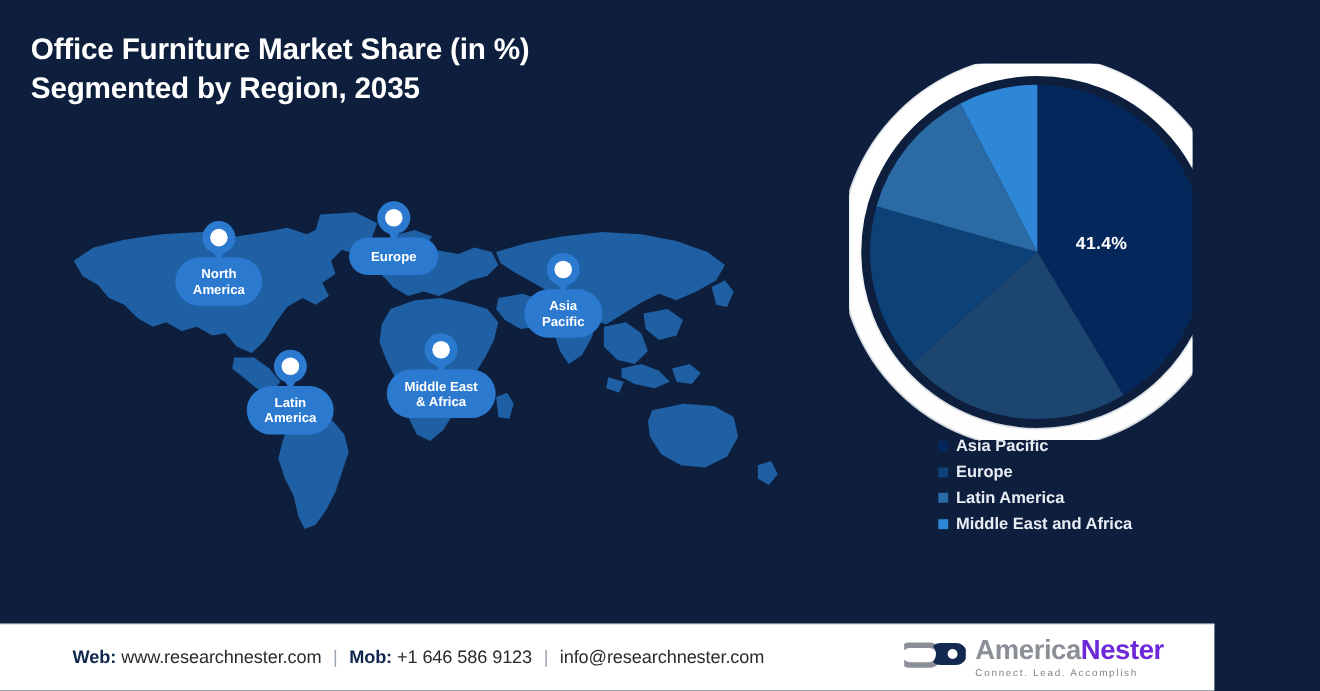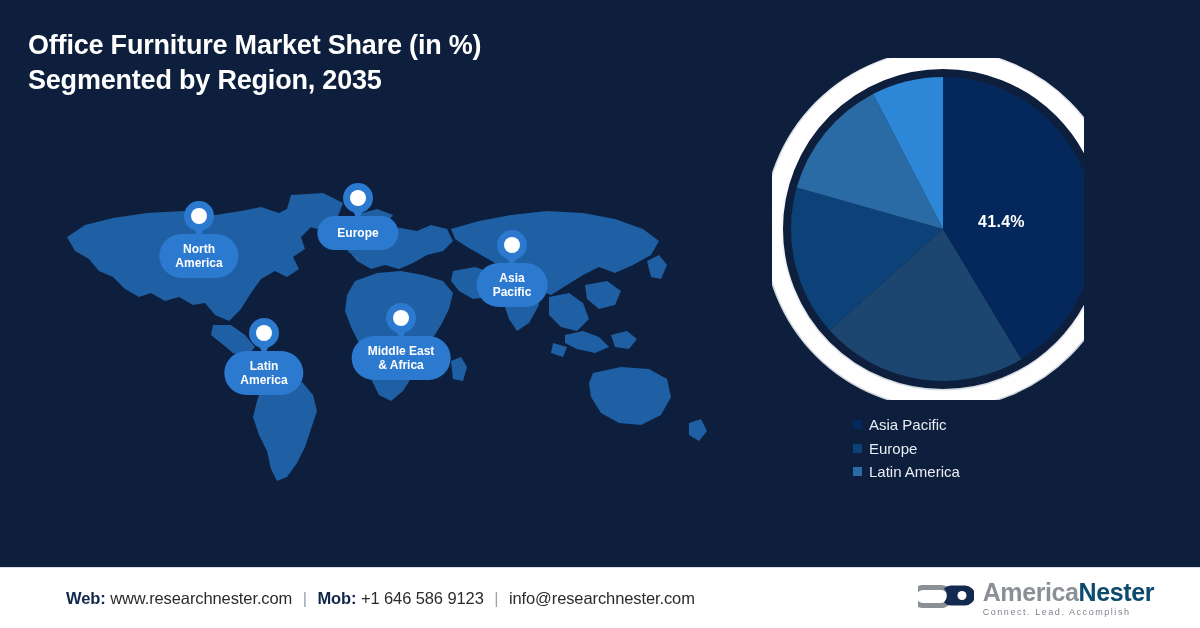--- a/index.html
+++ b/index.html
@@ -105,22 +105,23 @@
     left: 206px; top: 155px;
     color: #ffffff;
     font-size: 16px;
     font-weight: bold;
     letter-spacing: 0.3px;
   }
 
   
   .legend {
     position: absolute;
-    left: 853px; top: 413px;
+    left: 853px; top: 394px;
     width: 300px;
+    font-weight: bold;
   }
   .legend-row {
     display: flex;
     align-items: center;
     height: 23.5px;
   }
   .legend-swatch {
     width: 9px; height: 9px;
     flex: 0 0 9px;
     margin-right: 7px;
@@ -129,21 +130,21 @@
     color: #e9edf5;
     font-size: 15px;
     line-height: 1;
     white-space: nowrap;
   }
 
   
   .footer {
     position: absolute;
     left: 0; top: 567px;
-    width: 1200px; height: 61px;
+    width: 1104px; height: 61px;
     background: #ffffff;
     border-top: 1px solid #d8dde5;
   }
   .footer-text {
     position: absolute;
     left: 66px; top: 50%;
     transform: translateY(-50%);
     font-size: 16.5px;
     color: #2b2b2b;
     white-space: nowrap;
@@ -160,21 +161,21 @@
     align-items: center;
   }
   .logo-mark { margin-right: 9px; }
   .logo-text { line-height: 1; }
   .logo-name {
     font-size: 25px;
     font-weight: bold;
     letter-spacing: -0.4px;
   }
   .logo-name .research { color: #8b8f96; }
-  .logo-name .nester { color: #0c4a6e; }
+  .logo-name .nester { color: #6d28d9; }
   .logo-tag {
     margin-top: 3px;
     font-size: 9px;
     font-weight: normal;
     color: #7d838c;
     letter-spacing: 1.55px;
   }
 </style>
 </head>
 <body>
@@ -327,20 +328,24 @@
           <span class="legend-swatch" style="background: rgb(5, 40, 92);"></span>
           <span class="legend-text">Asia Pacific</span>
         </div>
         <div class="legend-row">
           <span class="legend-swatch" style="background: rgb(12, 66, 120);"></span>
           <span class="legend-text">Europe</span>
         </div>
         <div class="legend-row">
           <span class="legend-swatch" style="background: rgb(42, 107, 165);"></span>
           <span class="legend-text">Latin America</span>
+        </div>
+        <div class="legend-row">
+          <span class="legend-swatch" style="background: rgb(46, 134, 214);"></span>
+          <span class="legend-text">Middle East and Africa</span>
         </div>
       </div>
 
   </div>
 
   <div class="footer">
     <div class="footer-text">
       <b>Web:</b>
       <span>www.researchnester.com</span>
       <span class="footer-sep">|</span>

